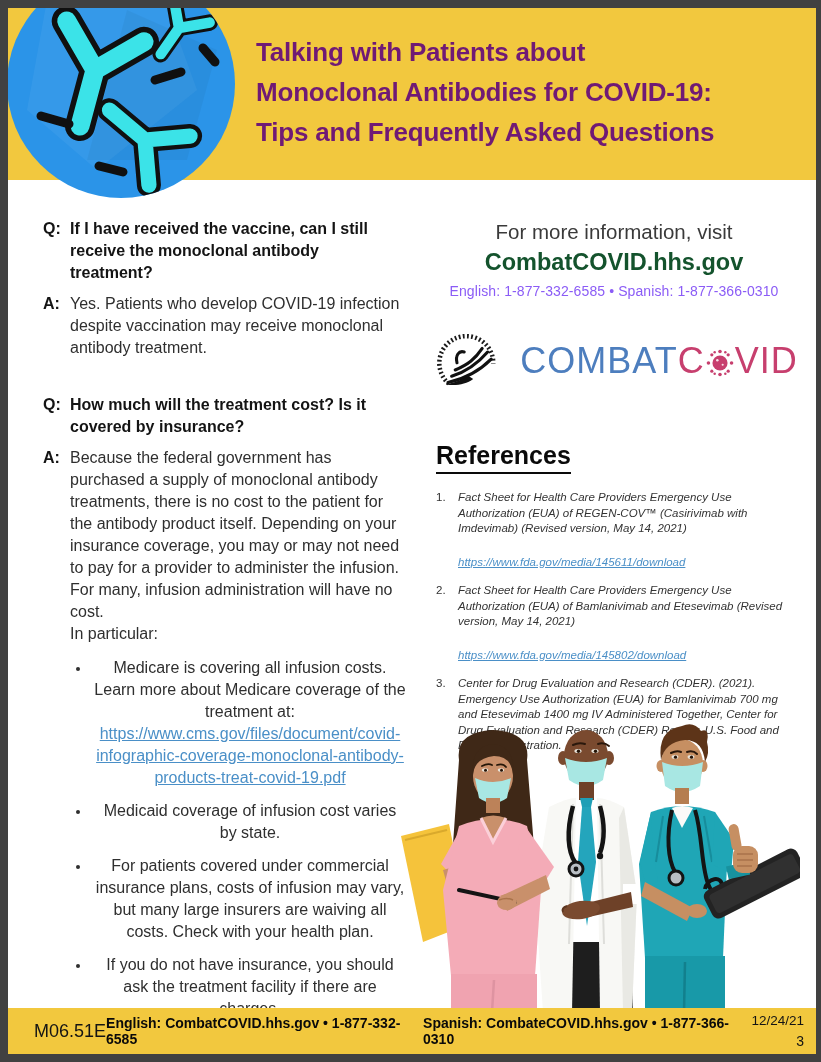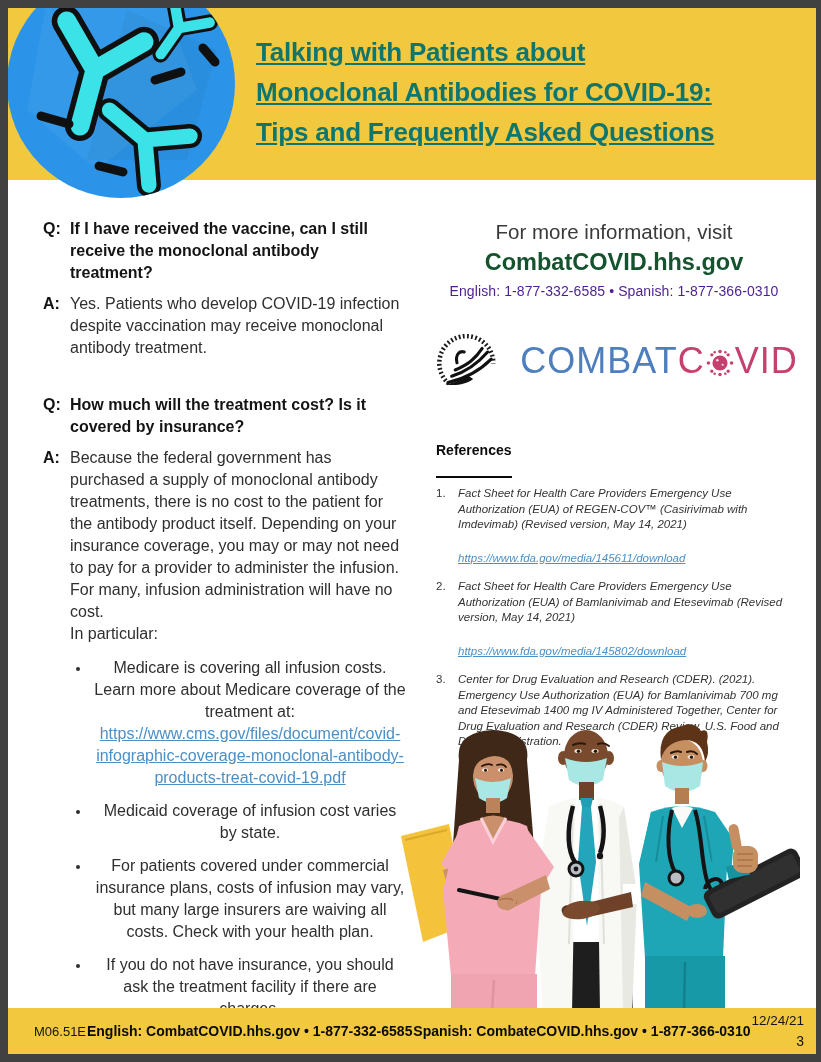--- a/index.html
+++ b/index.html
@@ -12,58 +12,58 @@
     border-width:8px 5px 8px 8px;
     overflow:hidden;
     font-family:"Liberation Sans", sans-serif;
     color:#2F2F2F;
   }
   
   .header{position:absolute;left:0;right:0;top:0;height:172px;background:#F2C83E;}
   .circle{position:absolute;left:-1px;top:-38px;width:228px;height:228px;border-radius:50%;
           background:#2B94E8;overflow:hidden;z-index:3;}
   .title{position:absolute;left:248px;top:24px;width:540px;z-index:4;}
-  .title div{font-size:26px;font-weight:bold;line-height:40px;color:#0f766e;letter-spacing:-0.2px;text-decoration:underline;}
+  .title div{font-size:26px;font-weight:bold;line-height:40px;color:#701a75;letter-spacing:-0.2px;}
   
   .col-left{position:absolute;left:35px;top:210px;width:370px;font-size:16px;line-height:22px;}
   .qa-row{display:flex;margin-bottom:9px;}
   .qa-label{font-weight:bold;width:27px;flex:none;color:#141414;}
   .qa-text{flex:1;max-width:336px;}
   .q .qa-text{font-weight:bold;color:#141414;}
   .gap-lg{height:26px;}
   .in-particular{display:block;}
   ul.bullets{margin:12px 0 0 0;padding-left:48px;text-align:center;}
   ul.bullets li{margin-bottom:11px;padding-left:3px;max-width:312px;}
   ul.bullets li::marker{color:#2F2F2F;font-size:13px;}
   a.body-link{color:#4A8FC7;text-decoration:underline;overflow-wrap:anywhere;}
   
   .col-right{position:absolute;left:420px;top:212px;width:372px;}
   .info{text-align:center;}
   .info-line1{font-size:20.5px;color:#3A3A3A;}
   .info-url{font-size:23.5px;font-weight:bold;color:#14532d;margin-top:5px;}
-  .info-phones{font-size:14px;color:#4c1d95;margin-top:7px;letter-spacing:0.1px;}
+  .info-phones{font-size:14px;color:#8b5cf6;margin-top:7px;letter-spacing:0.1px;}
   .logo-row{display:flex;align-items:center;justify-content:center;gap:18px;margin-top:22px;height:80px;}
   .combat-logo{display:flex;align-items:center;font-size:36px;letter-spacing:1px;font-weight:400;}
   .combat-blue{color:#4D7EBE;}
   .combat-pink{color:#C73F6E;}
   .virus-o{margin:0 -1px;position:relative;top:2px;}
   
   .refs{margin-top:40px;padding-left:8px;}
-  .refs-heading{display:inline-block;font-size:14px;font-weight:bold;color:#0A0A0A;
-    border-bottom:2.5px solid #0A0A0A;padding-bottom:18px;margin-bottom:8px;}
+  .refs-heading{display:inline-block;font-size:25px;font-weight:bold;color:#0A0A0A;
+    border-bottom:2.5px solid #0A0A0A;padding-bottom:2px;margin-bottom:16px;}
   .ref-item{display:flex;gap:9px;font-size:11.5px;line-height:15.5px;color:#333;margin-bottom:13px;}
   .ref-num{flex:none;width:13px;}
   .ref-body{max-width:330px;font-style:italic;}
   .ref-link{display:block;color:#4A8FC7;text-decoration:underline;margin-top:18px;overflow-wrap:anywhere;}
   
   .illustration{position:absolute;left:387px;top:704px;width:405px;height:300px;z-index:1;}
   
   .footer{position:absolute;left:0;right:0;top:1000px;height:46px;background:#F2C83E;z-index:5;
     display:flex;align-items:center;justify-content:space-between;padding:0 12px 0 26px;box-sizing:border-box;}
-  .footer-code{font-size:13px;color:#141414;}
+  .footer-code{font-size:18px;color:#141414;}
   .footer-english,.footer-spanish{font-size:14px;font-weight:bold;color:#0A0A0A;}
   .footer-right{text-align:right;line-height:1.3;align-self:center;}
   .footer-date{font-size:13.5px;color:#141414;}
   .footer-page{font-size:14px;color:#141414;}
 </style>
 </head>
 <body>
 
 <div class="page">
 

